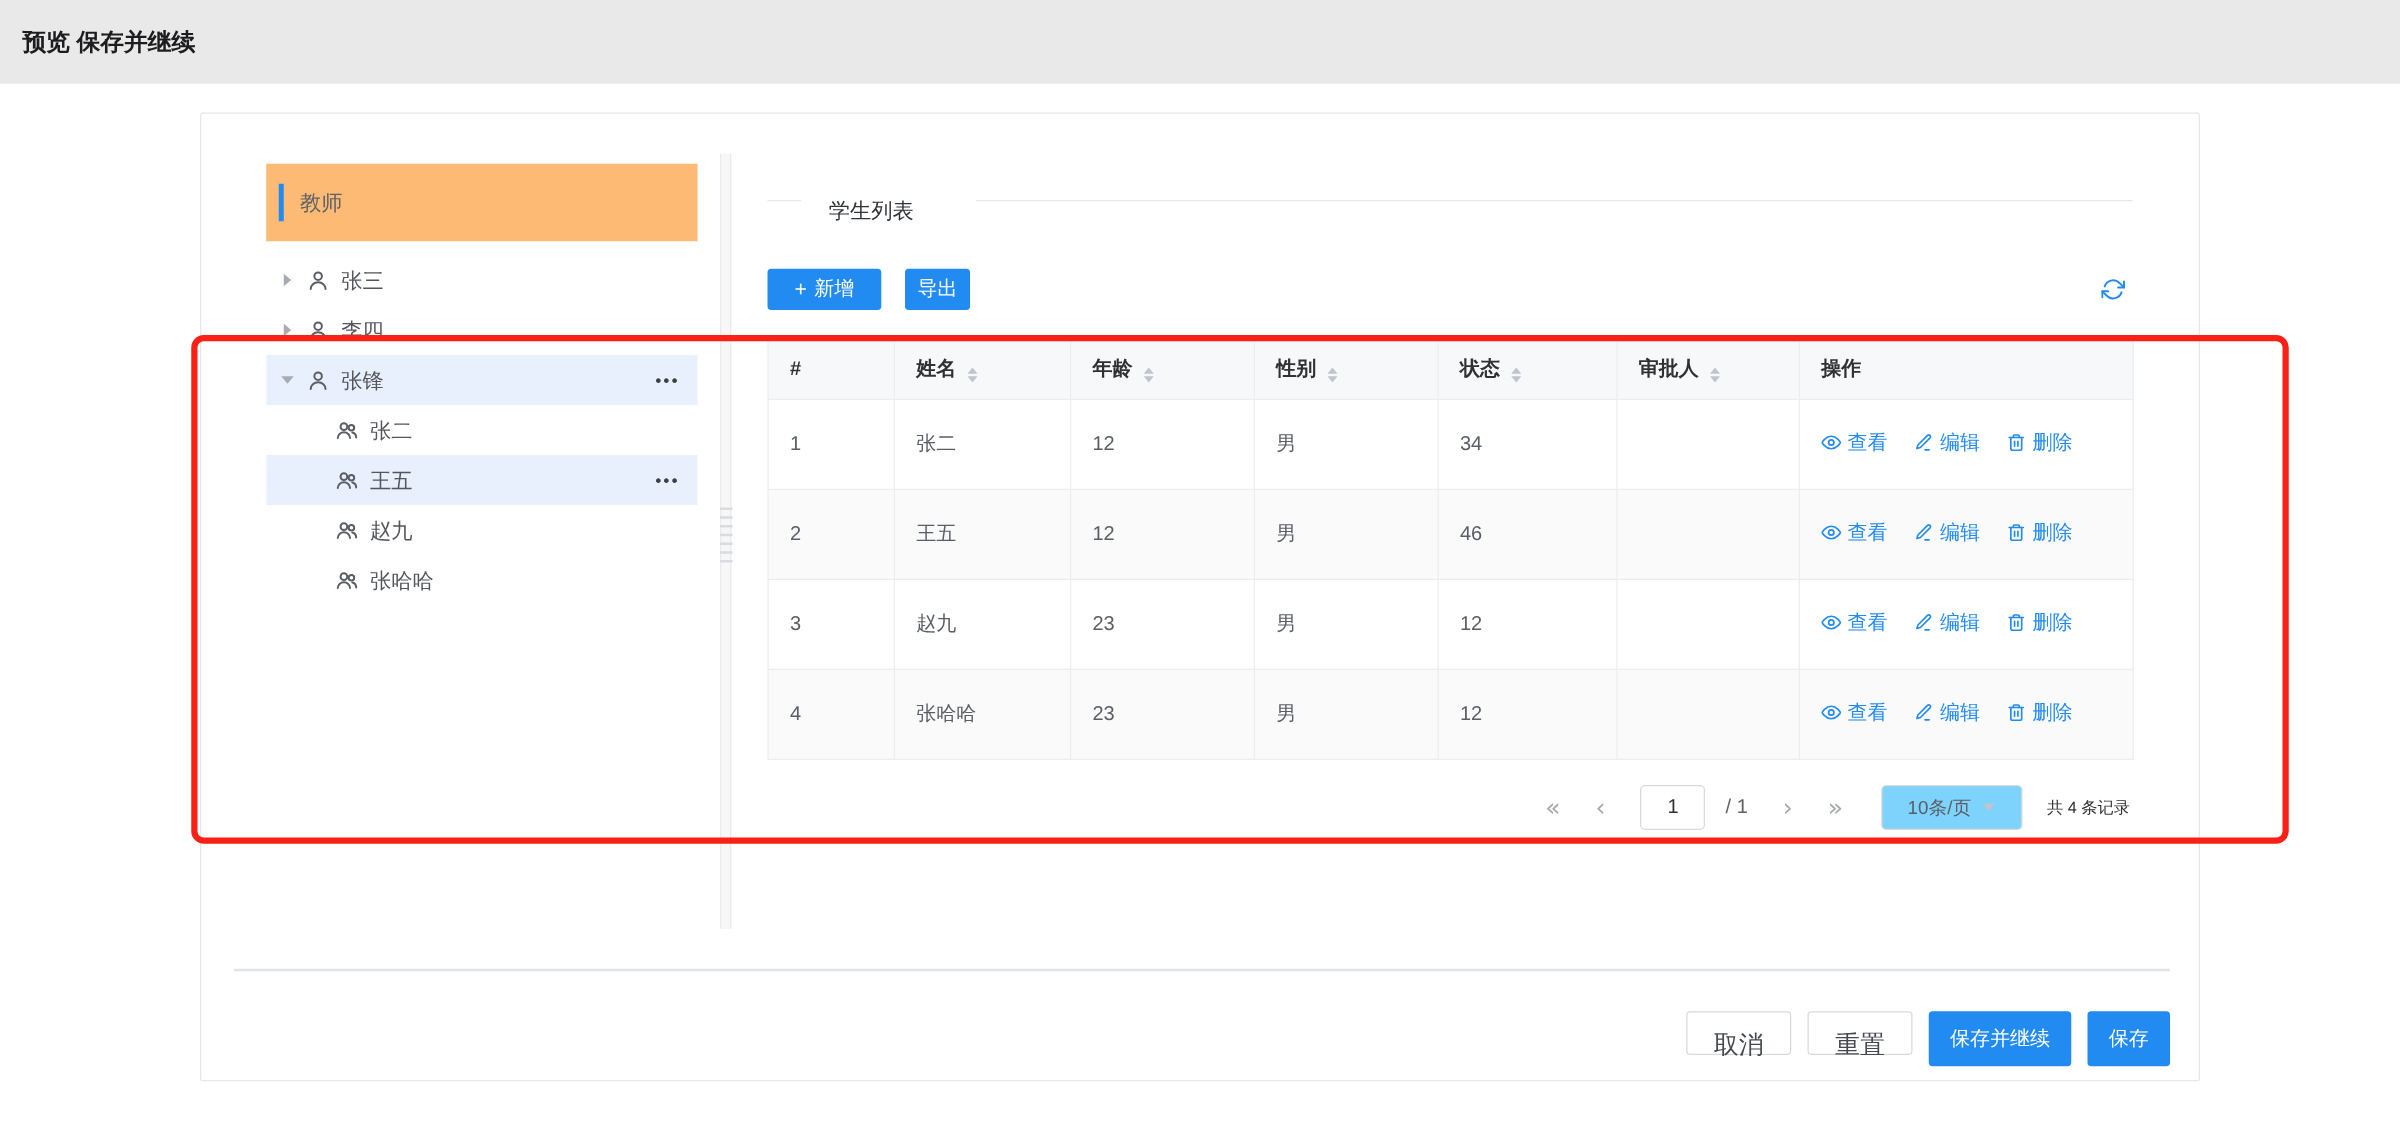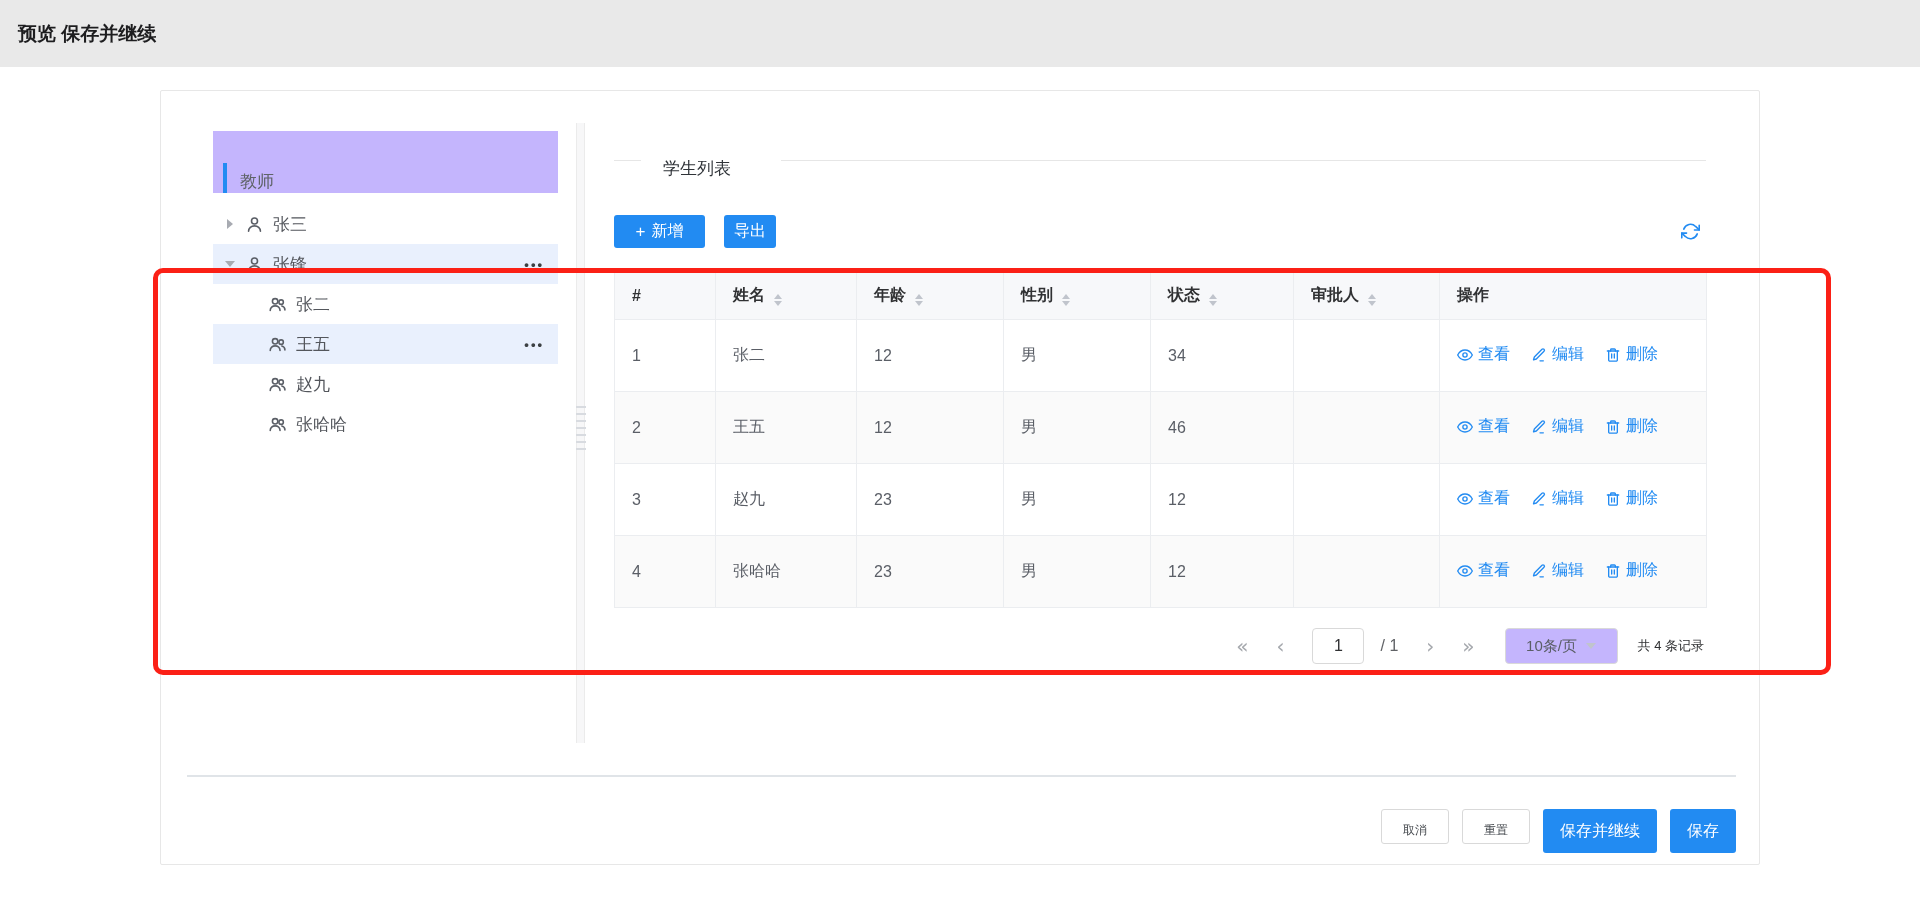--- a/index.html
+++ b/index.html
@@ -10,21 +10,21 @@
     --primary:#228bf2;
   }
   .topbar { height:67px; background:#e9e9e9; display:flex; align-items:center; padding:0 18px; }
   .topbar-title { font-size:19px; font-weight:600; color:#1d1d1f; }
 
   .card { position:absolute; left:160px; top:90px; width:1600px; height:775px;
           background:#fff; border:1px solid #e7e7e7; border-radius:2px; }
 
   
   .tree-panel { position:absolute; left:52px; top:40px; width:345px; }
-  .tree-header { height:62px; background:#c4b5fd; display:flex; align-items:flex-end; }
+  .tree-header { height:62px; background:#fdba74; display:flex; align-items:center; }
   .tree-accent { width:4px; height:30px; background:var(--primary); margin-left:10px; }
   .tree-header-label { margin-left:13px; font-size:17px; color:#5f6368; font-weight:500; }
   .tree-list { margin-top:11px; }
   .tree-item { height:40px; display:flex; align-items:center; position:relative;
                font-size:17px; color:#53565c; cursor:pointer; }
   .tree-item.selected { background:#e9f0fd; }
   .tree-item.lvl0 { padding-left:10px; }
   .tree-item.lvl1 { padding-left:55px; }
   .tw { width:14px; display:flex; justify-content:center; margin-right:8px; }
   .caret { width:0; height:0; display:inline-block; }
@@ -79,32 +79,32 @@
   .action-link .icon-svg { width:16px; height:16px; }
 
   
   .pagination { position:absolute; top:537px; left:0; right:2px; height:36px;
                 display:flex; align-items:center; justify-content:flex-end; }
   .pg-nav { font-size:20px; color:#a6a9ae; margin-left:28px; cursor:pointer; background:none; border:none;
             font-family:"DejaVu Sans", sans-serif; line-height:1; }
   .pg-box { width:52px; height:36px; border:1px solid #d9d9d9; border-radius:4px; background:#fff;
             display:flex; align-items:center; justify-content:center; color:#303133; font-size:16px; margin-left:28px; }
   .pg-total-pages { margin-left:16px; font-size:16px; color:#606266; }
-  .pg-size { width:113px; height:36px; border:1px solid #d9d9d9; border-radius:4px; background:#c4b5fd;
+  .pg-size { width:113px; height:36px; border:1px solid #d9d9d9; border-radius:4px; background:#7dd3fc;
              display:flex; align-items:center; justify-content:center; gap:9px; margin-left:30px;
              color:#5a5e66; font-size:15px; cursor:pointer; }
   .sel-caret { width:0; height:0; border-left:5px solid transparent; border-right:5px solid transparent;
                border-top:6px solid #c0c4cc; display:inline-block; }
   .pg-total { margin-left:20px; font-size:13px; color:#303133; }
 
   
   .footer-divider { position:absolute; left:26px; top:684px; width:1549px; height:2px; background:#e0e4e8; }
   .footer { position:absolute; top:718px; left:26px; width:1549px; display:flex; justify-content:flex-end; gap:13px; }
   .btn-plain { height:35px; padding:12px 21px; background:#fff; border:1px solid #d9d9d9; border-radius:3px;
-               font-size:12px; color:#45494e; cursor:pointer; font-family:inherit;text-align:right; }
+               font-size:20px; color:#45494e; cursor:pointer; font-family:inherit;text-align:right; }
   .footer .btn-primary { height:44px; padding:0 17px; }
 
   
   .annotation { position:absolute; left:153px; top:268px; width:1678px; height:407px;
                 border:5px solid #fb2016; border-radius:10px; pointer-events:none; z-index:20; }
 </style>
 </head>
 <body style="--primary: #228bf2;">
 
 <div class="topbar">
@@ -123,20 +123,32 @@
           <span class="tw">
             <span class="caret right"></span>
           </span>
           <span style="display:inline-flex">
             <svg class="icon-svg" viewBox="0 0 24 24">
               <circle cx="12" cy="7.5" r="3.8"></circle>
               <path d="M4.5 20.5c0-4 3.4-6.8 7.5-6.8s7.5 2.8 7.5 6.8"></path>
             </svg>
           </span>
           <span>张三</span>
+        </div>
+        <div class="tree-item lvl0">
+          <span class="tw">
+            <span class="caret right"></span>
+          </span>
+          <span style="display:inline-flex">
+            <svg class="icon-svg" viewBox="0 0 24 24">
+              <circle cx="12" cy="7.5" r="3.8"></circle>
+              <path d="M4.5 20.5c0-4 3.4-6.8 7.5-6.8s7.5 2.8 7.5 6.8"></path>
+            </svg>
+          </span>
+          <span>李四</span>
         </div>
         <div class="tree-item lvl0 selected">
           <span class="tw">
             <span class="caret down"></span>
           </span>
           <span style="display:inline-flex">
             <svg class="icon-svg" viewBox="0 0 24 24">
               <circle cx="12" cy="7.5" r="3.8"></circle>
               <path d="M4.5 20.5c0-4 3.4-6.8 7.5-6.8s7.5 2.8 7.5 6.8"></path>
             </svg>

